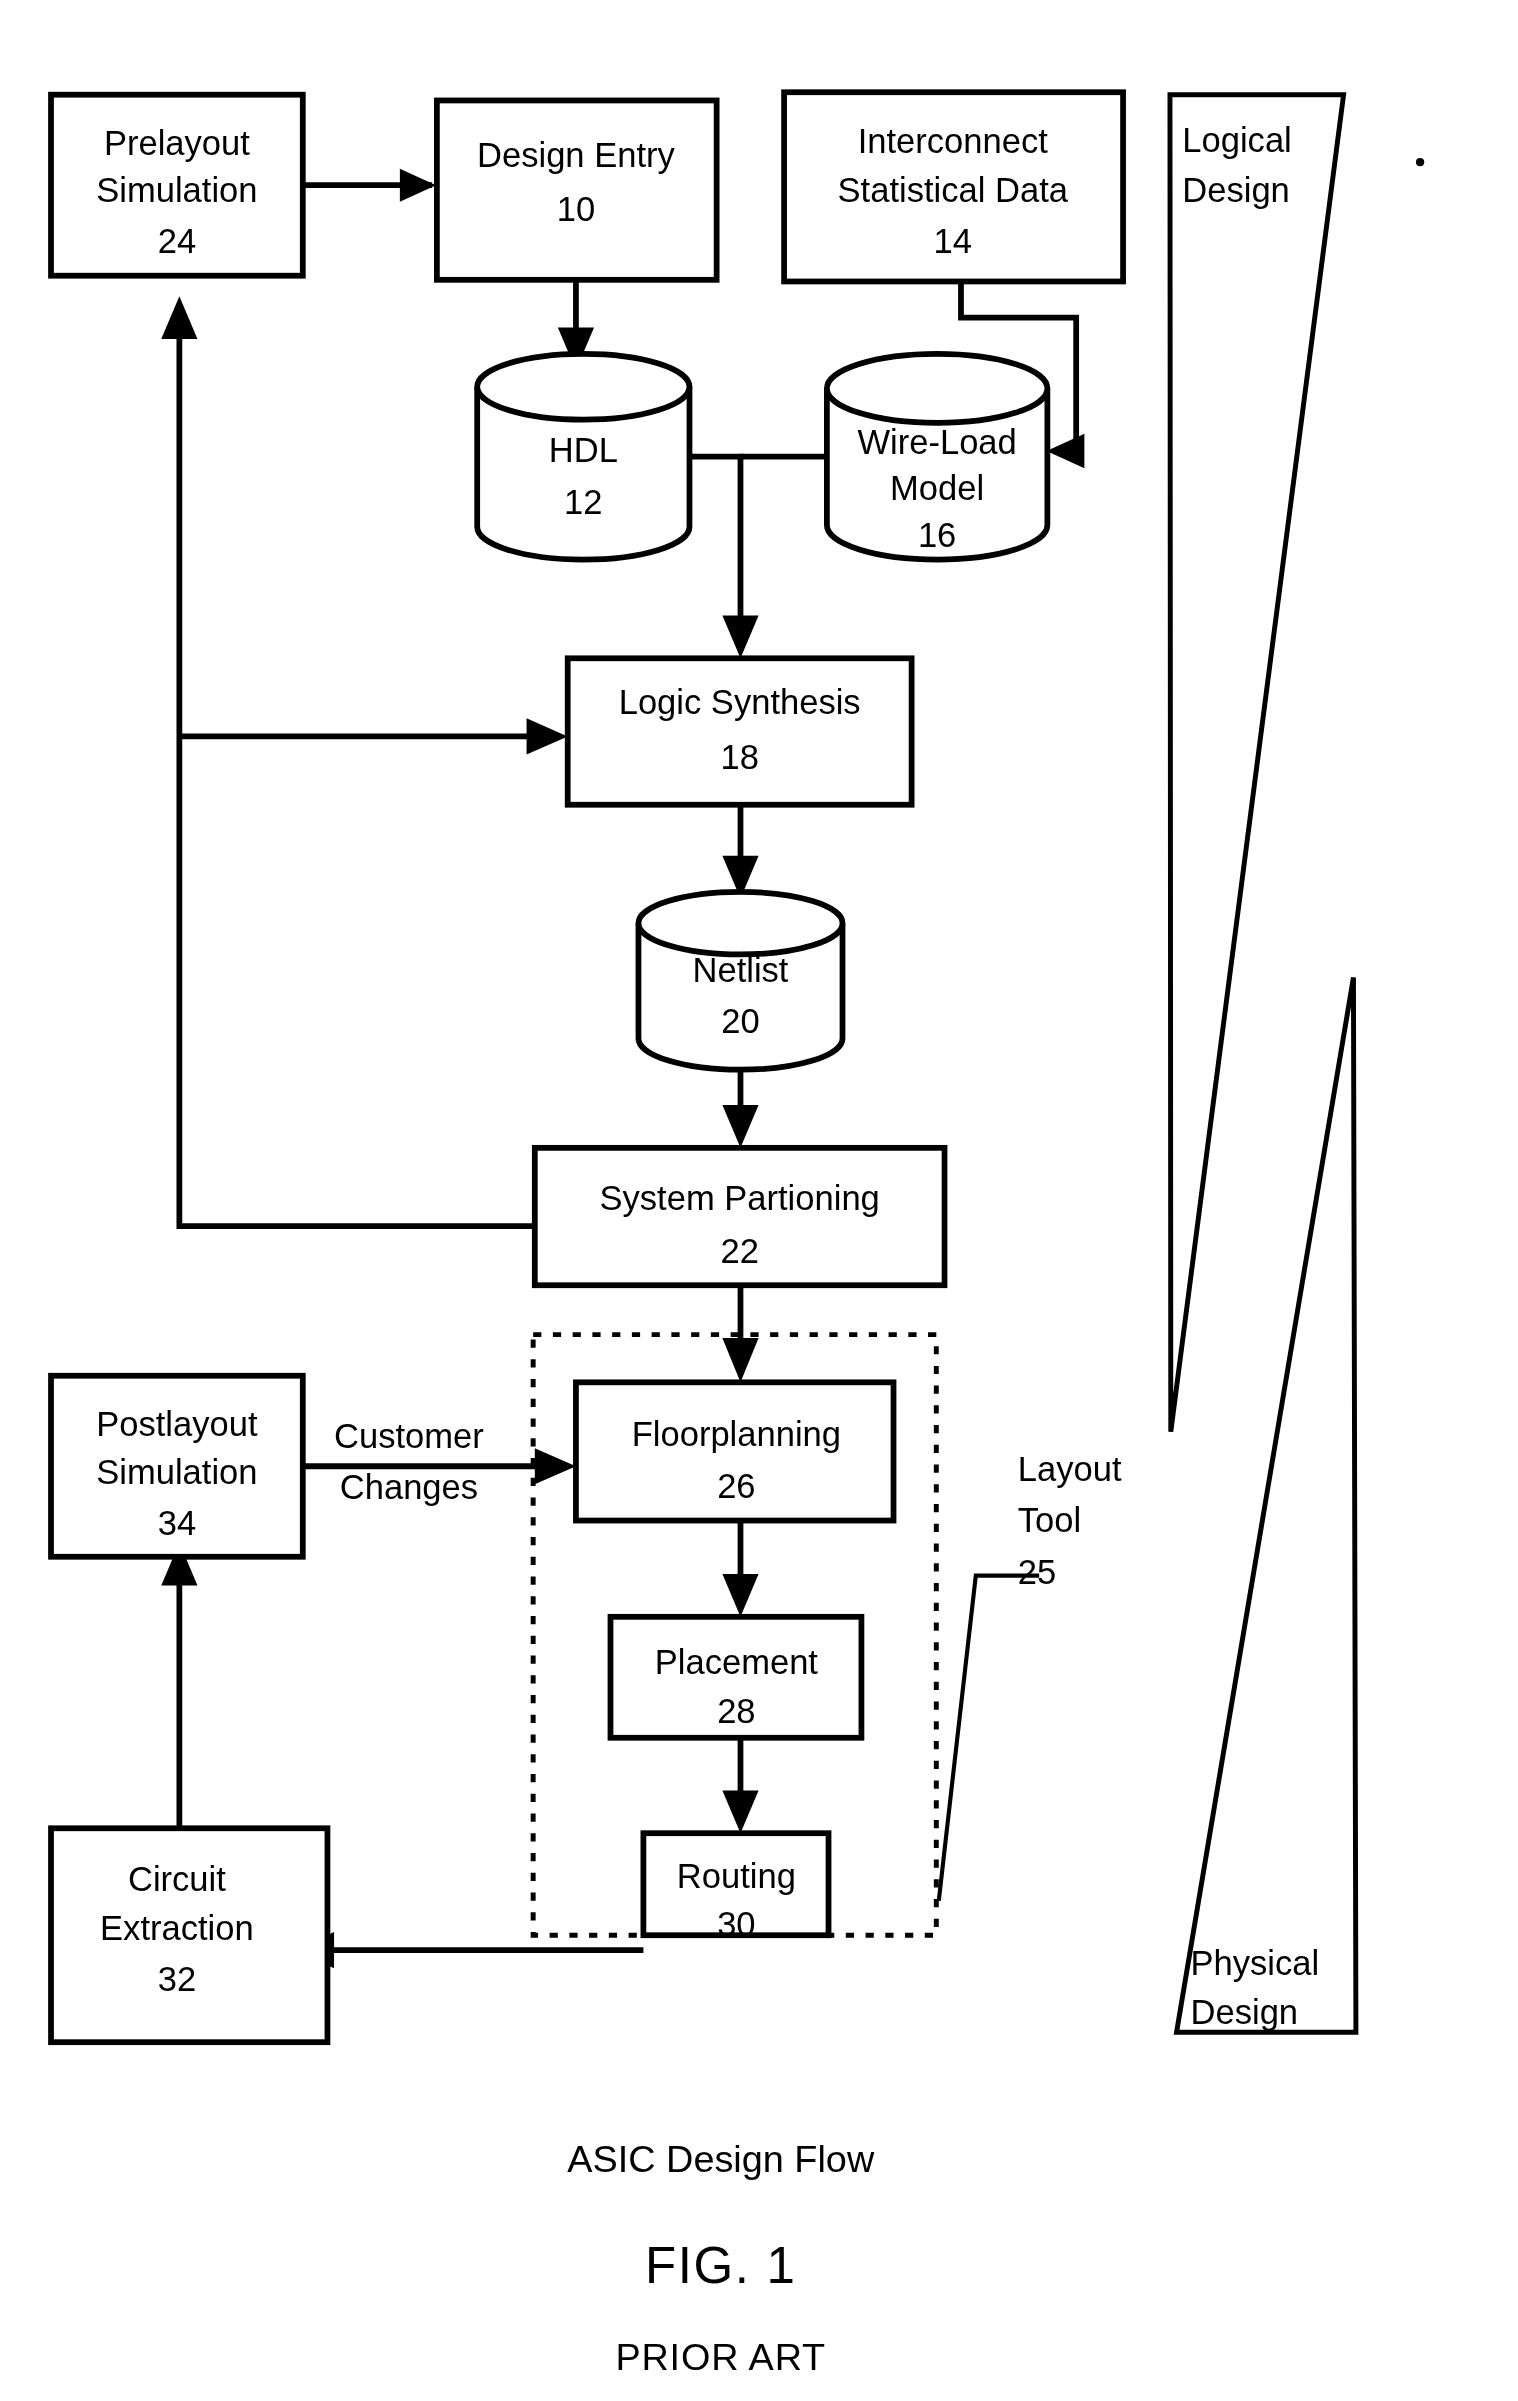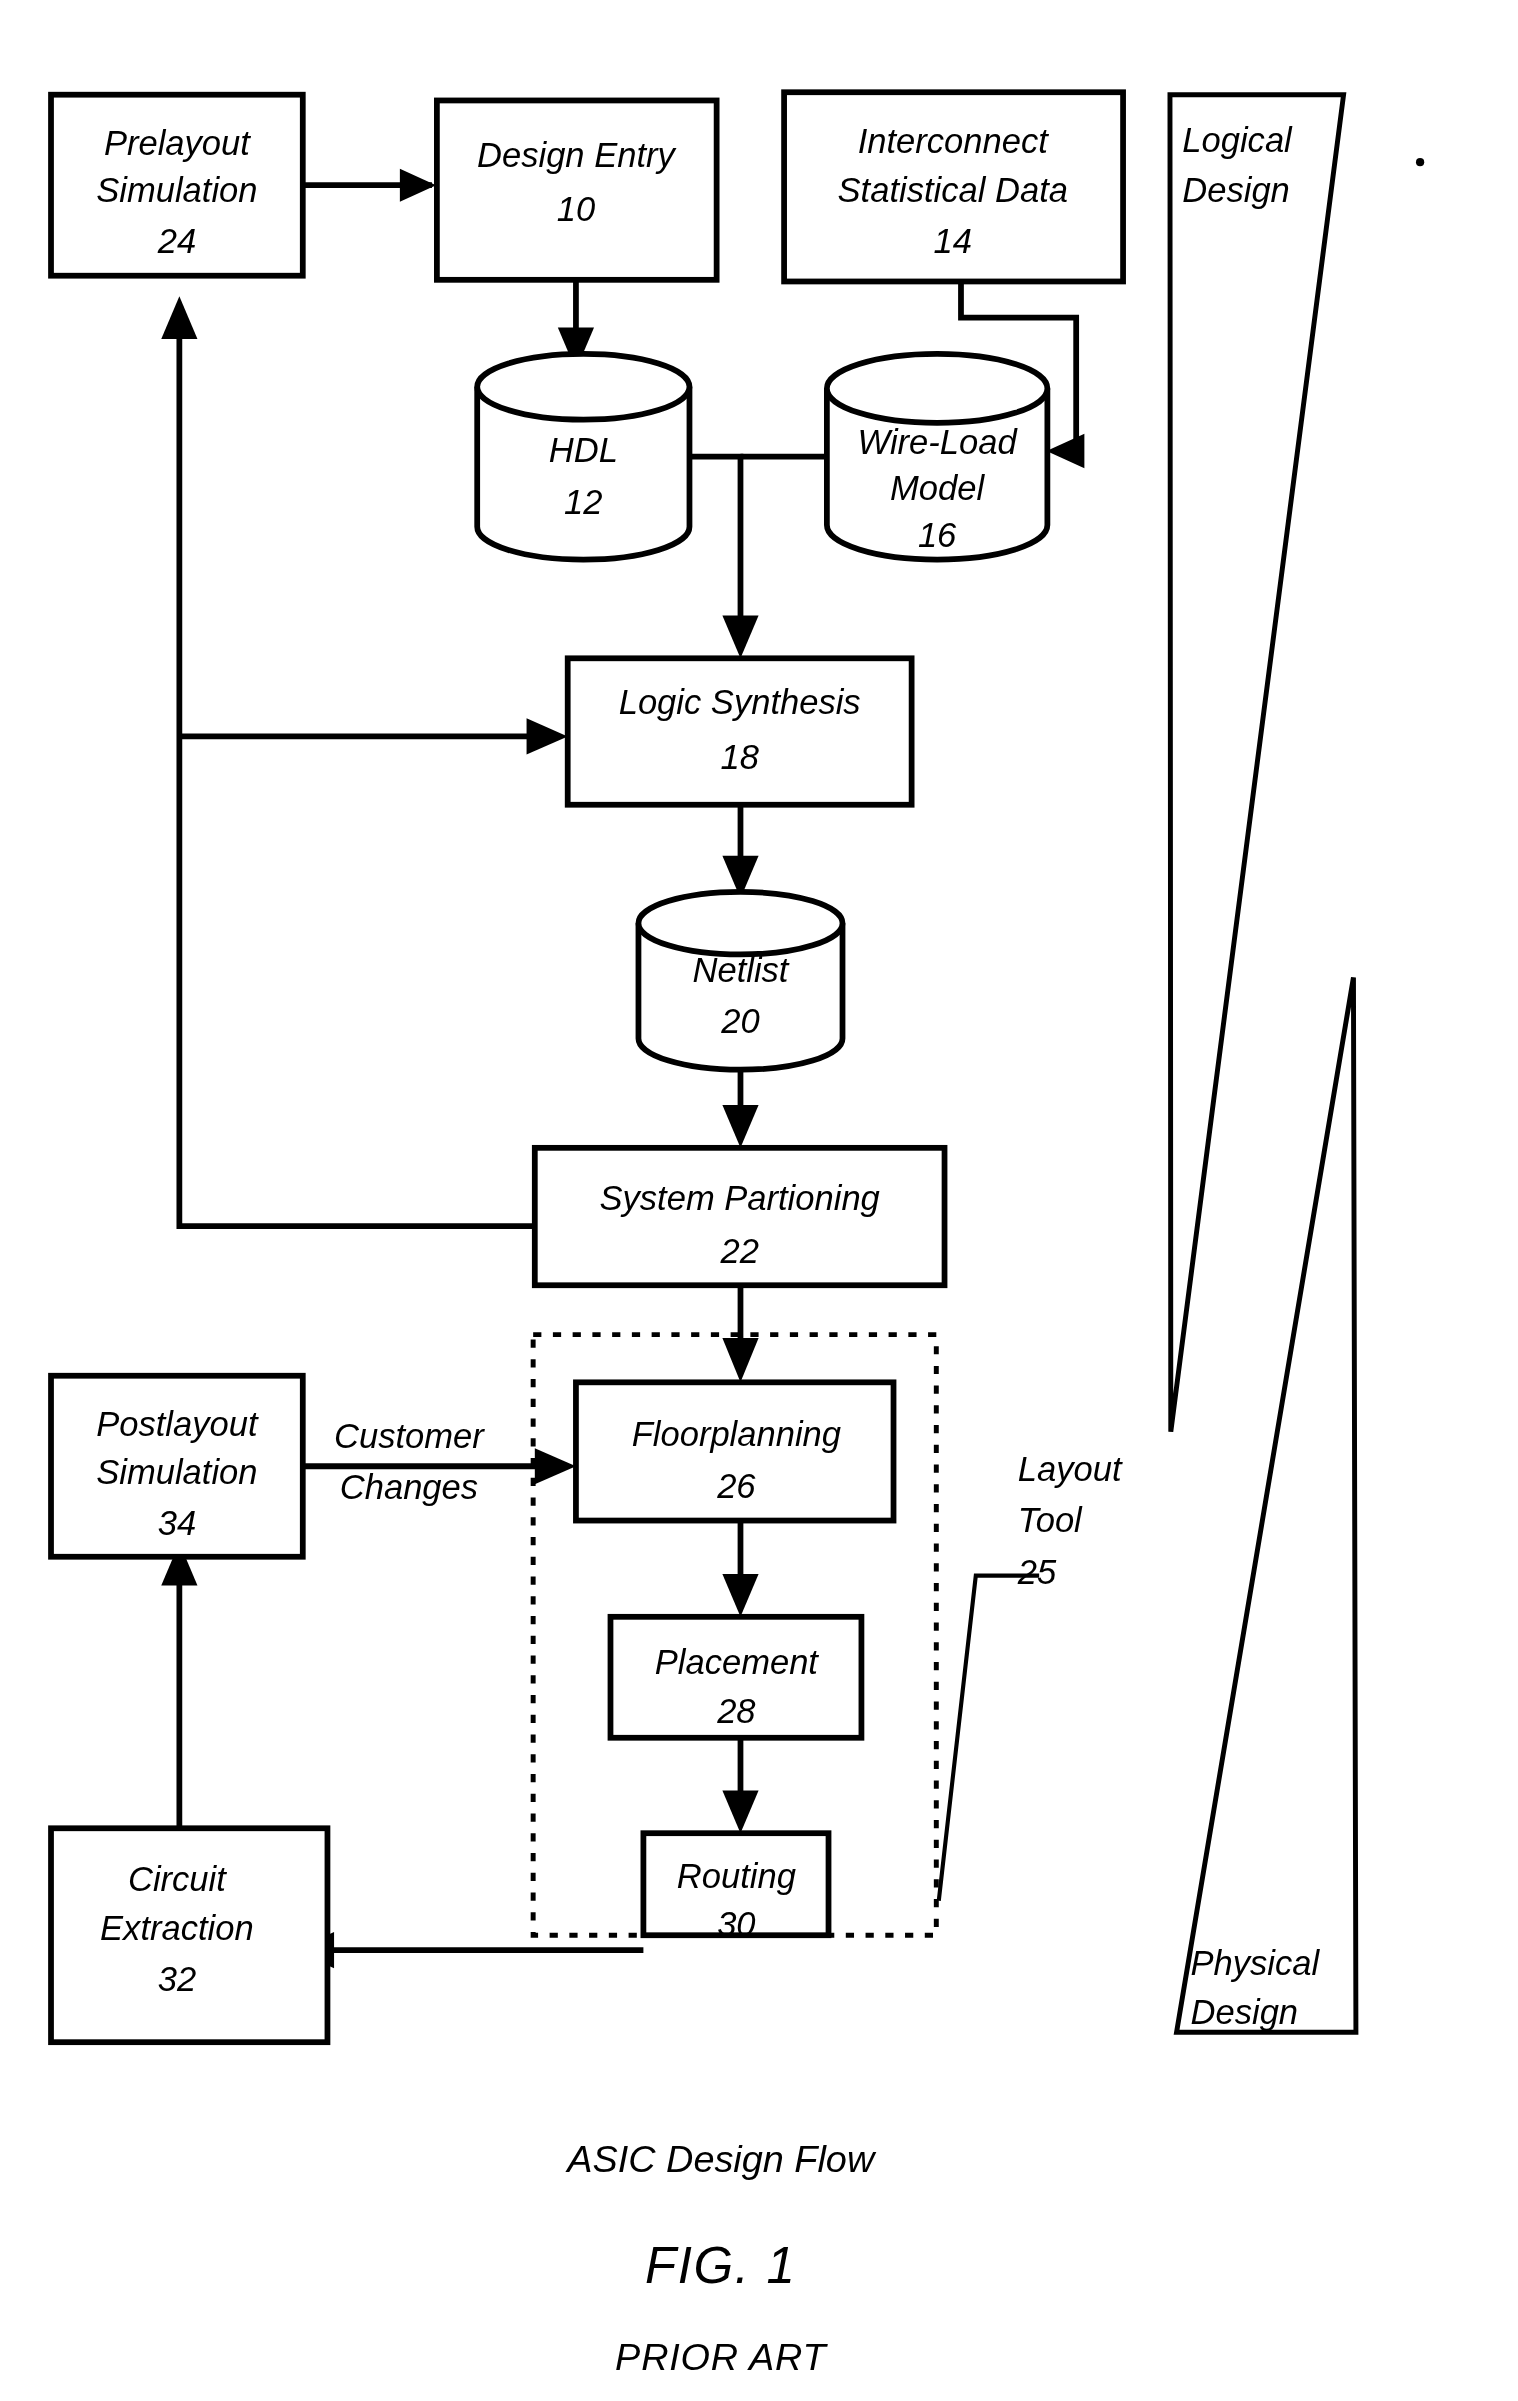--- a/index.html
+++ b/index.html
@@ -12,21 +12,20 @@
     height: 2401px;
     font-family: "Liberation Sans", sans-serif;
     color: #000000;
     overflow: hidden;
   }
   #figure-root {
     position: relative;
     width: 1266px;
     height: 2401px;
     background: #ffffff;
-    font-style: italic;
   }
   svg.diagram {
     position: absolute;
     left: 0;
     top: 0;
     width: 1518px;
     height: 2401px;
     display: block;
   }
   .node-box {

